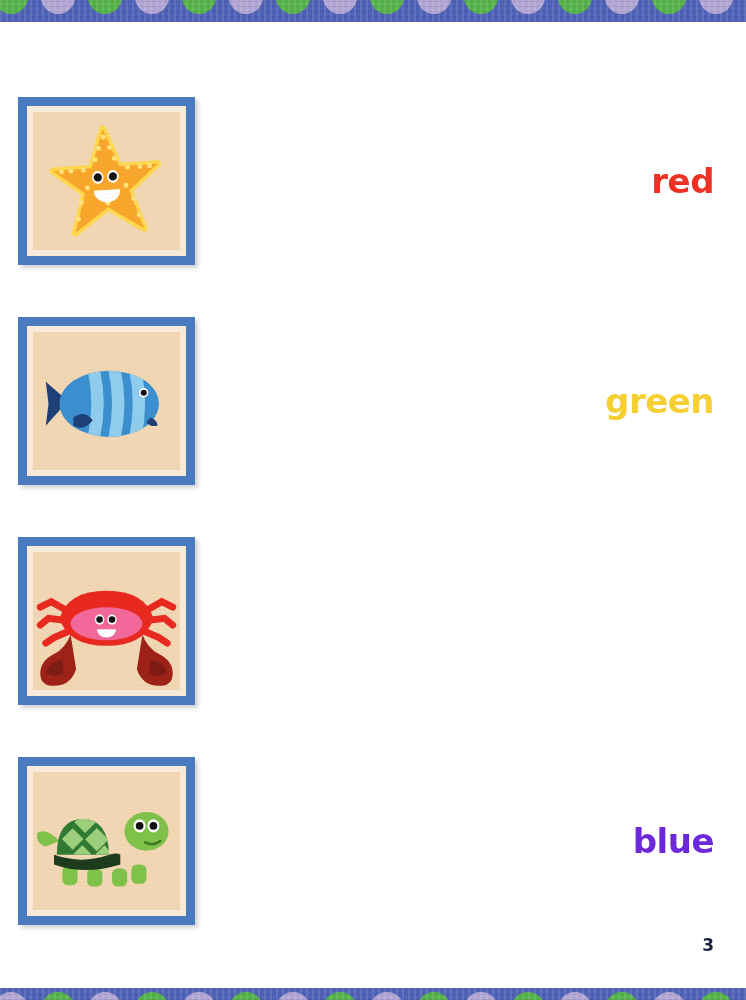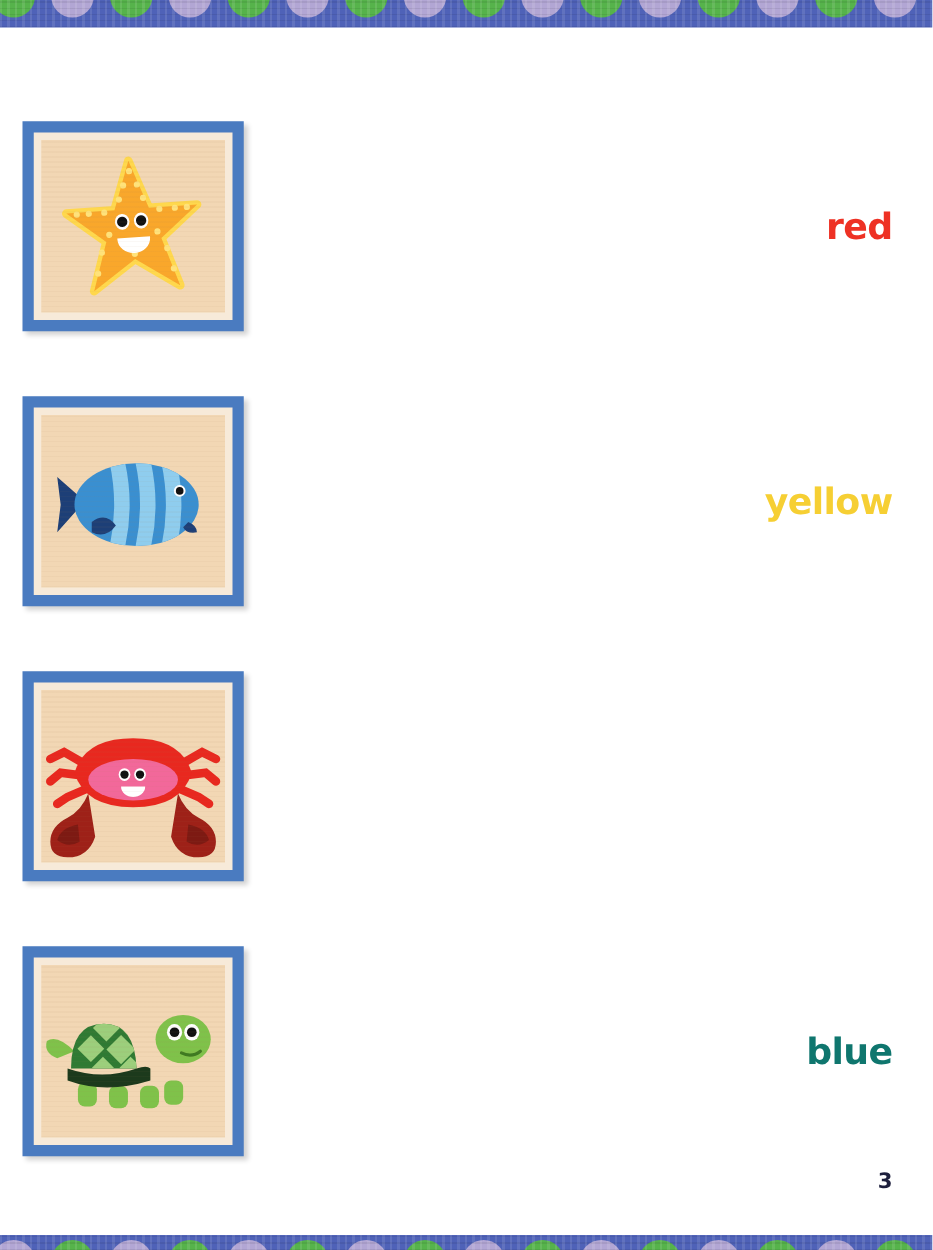--- a/index.html
+++ b/index.html
@@ -127,21 +127,21 @@
   .word {
     position: absolute;
     right: 32px;
     top: 0;
     height: 168px;
     display: flex;
     align-items: center;
     justify-content: flex-end;
     font-family: "DejaVu Sans", sans-serif;
     font-weight: bold;
-    font-size: 29px;
+    font-size: 34px;
     letter-spacing: -0.5px;
     line-height: 1;
     white-space: nowrap;
   }
 
   
   .page-number {
     position: absolute;
     right: 32px;
     top: 935px;
@@ -240,21 +240,21 @@
               </g>
               <circle cx="25" cy="-8" r="3.4" fill="#ffffff"></circle>
               <circle cx="25" cy="-8" r="2.2" fill="#111111"></circle>
               <path d="M 30,10 q 5,2 5,6 q -6,1 -8,-3 Z" fill="#1d3f77"></path>
             </g>
           </svg>
         </div>
       </div>
     </div>
     <div class="word">
-      <span style="color:#f6cf33">yellow</span>
+      <span style="color:#f6cf33">green</span>
     </div>
   </div>
 
   <div class="row row-2">
     <div class="card" style="background: rgb(74, 123, 192);">
       <div class="card-inner" style="background: rgb(247, 234, 217);">
         <div class="card-art" style="background: rgb(242, 215, 180);">
           <svg viewBox="0 0 100 100">
             <g transform="translate(50,50)">
               <g stroke="#e8281f" stroke-width="5" stroke-linecap="round" fill="none">
@@ -315,21 +315,21 @@
                 <rect x="-20" y="3" width="9" height="9" transform="rotate(45 -15.5 7.5)"></rect>
                 <rect x="-4" y="3" width="9" height="9" transform="rotate(45 0.5 7.5)"></rect>
               </g>
               <path d="M -36,8 q 20,7 40,0 q 6,-2 8,0 l 0,7 q -26,8 -48,0 Z" fill="#1c3a1c"></path>
             </g>
           </svg>
         </div>
       </div>
     </div>
     <div class="word">
-      <span style="color:#0f766e">blue</span>
+      <span style="color:#6d28d9">blue</span>
     </div>
   </div>
 
   <div class="page-number">3</div>
 
   <div class="border-strip border-bottom" style="background: rgb(79, 98, 184);">
     <div class="dot-row">
       <span class="dot purple" style="background: rgb(178, 166, 212);"></span>
       <span class="dot green" style="background: rgb(86, 179, 75);"></span>
       <span class="dot purple" style="background: rgb(178, 166, 212);"></span>

